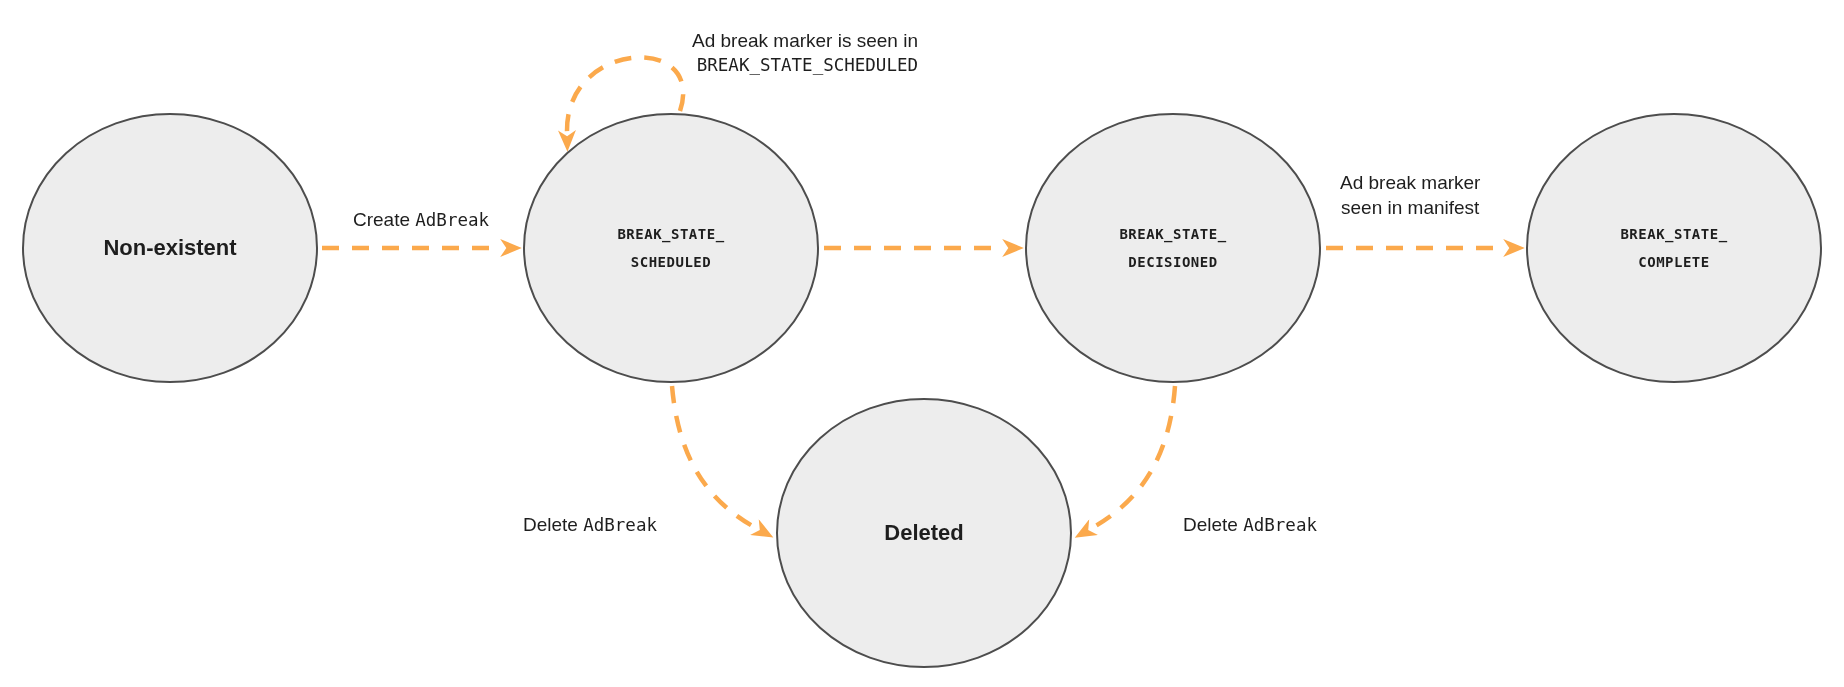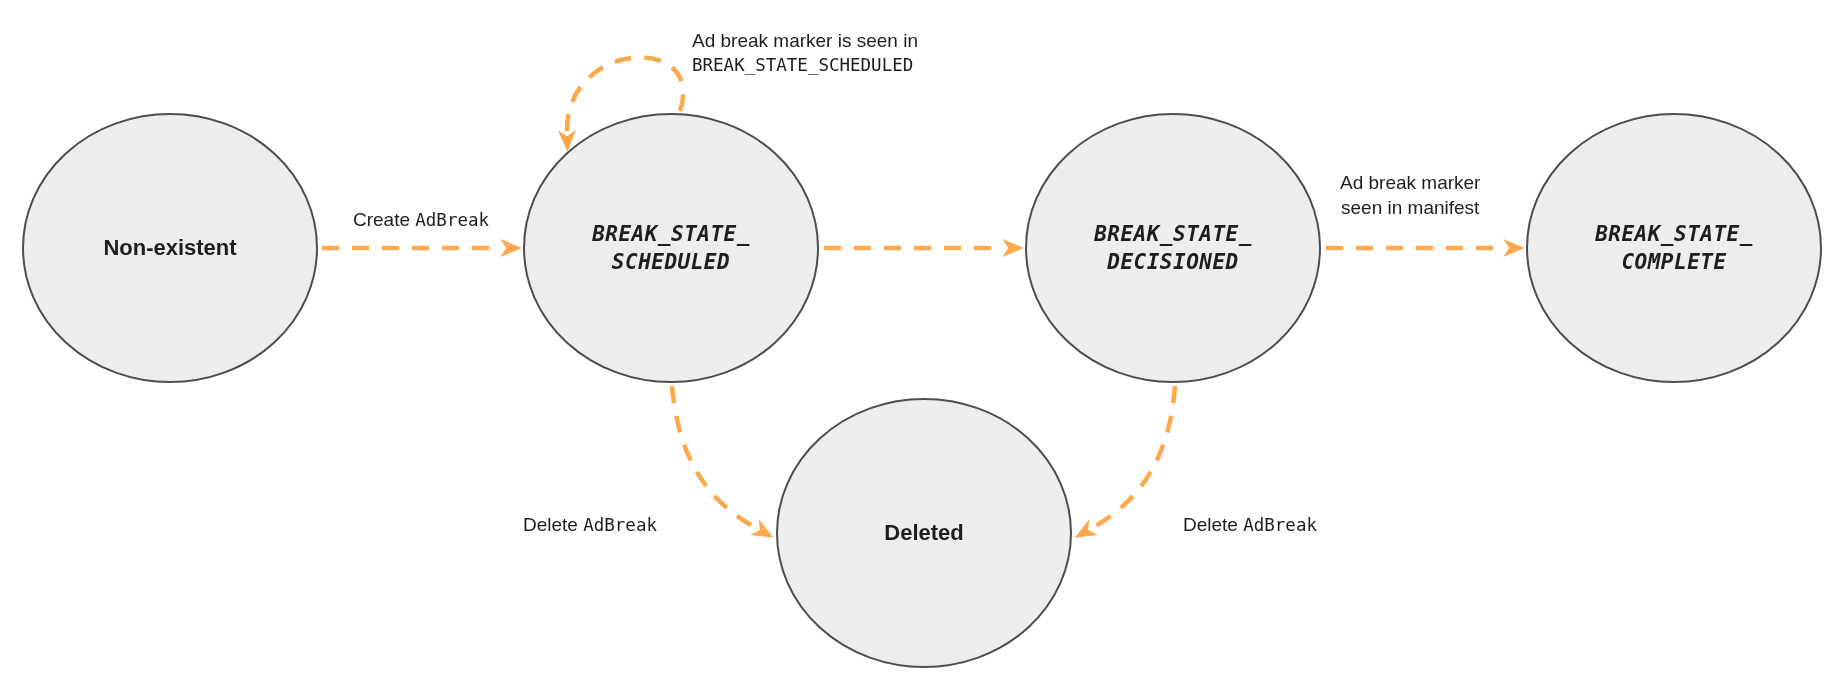--- a/index.html
+++ b/index.html
@@ -38,36 +38,36 @@
     position: absolute;
     font-size: 19px;
     line-height: 25px;
     white-space: nowrap;
     color: var(--text);
   }
   .lbl.center { transform: translate(-50%, -50%); text-align: center; margin-top: 24px; }
   .code {
     font-family: "DejaVu Sans Mono", "Liberation Mono", monospace;
     font-size: 17.5px;
+    text-align: right;
   }
   .node-lbl {
     position: absolute;
     transform: translate(-50%, -50%);
     text-align: center;
     font-weight: bold;
     font-size: 22px;
     line-height: 28px;
     white-space: nowrap;
     color: var(--text);
   }
   .node-lbl.mono {
     font-family: "DejaVu Sans Mono", "Liberation Mono", monospace;
-    font-size: 21px;
+    font-size: 14px;
     letter-spacing: 0.5px;
-    font-style: italic;
   }
 </style>
 </head>
 <body>
 
 <div id="diagram">
 
   <svg width="1844" height="687" viewBox="0 0 1844 687">
     <defs>
       <marker id="arrowhead" viewBox="0 0 12 10" refX="1" refY="5" markerWidth="22" markerHeight="18" markerUnits="userSpaceOnUse" orient="auto">

